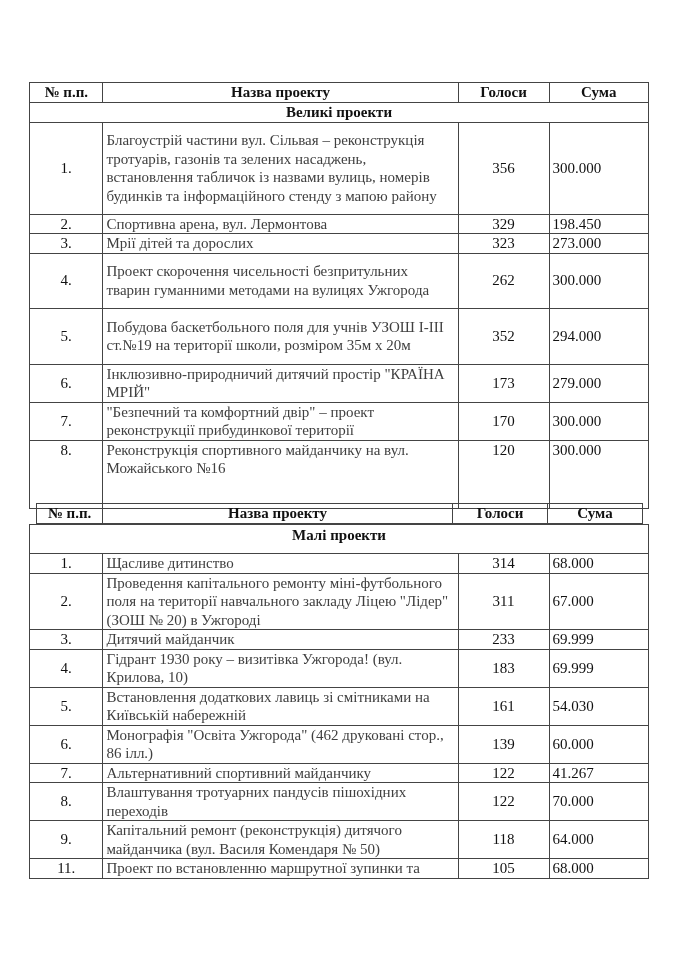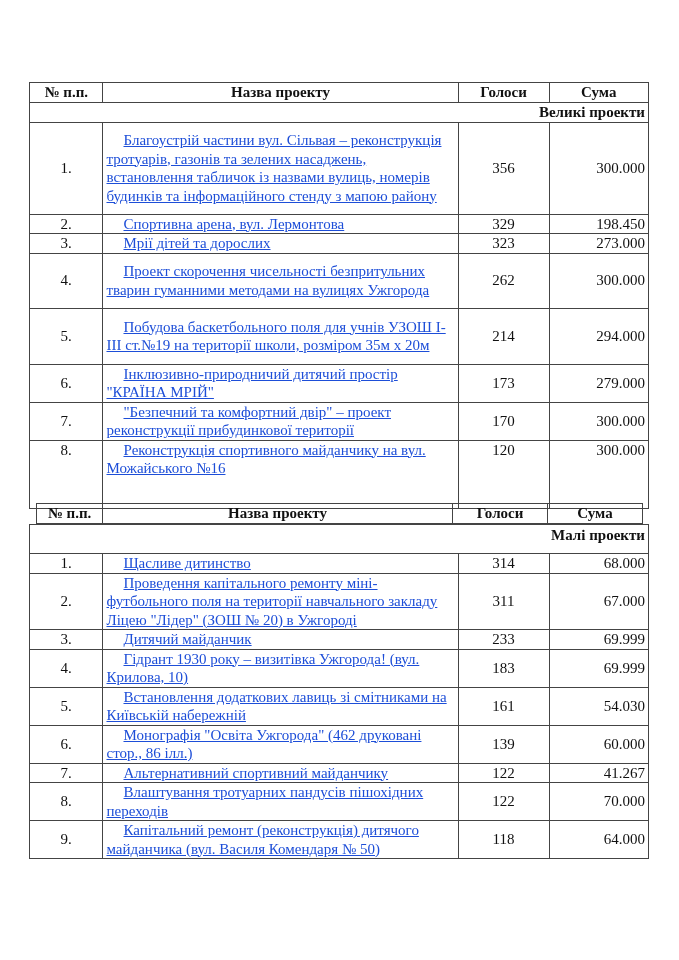--- a/index.html
+++ b/index.html
@@ -3,24 +3,24 @@
 <meta charset="utf-8">
 <style>
   html, body { margin:0; padding:0; background:#ffffff; }
   body { width:679px; height:960px; position:relative; overflow:hidden;
          font-family:"Liberation Serif", "DejaVu Serif", serif; color:#111; }
   .tbl { position:absolute; left:29px; width:620px; border-collapse:collapse; table-layout:fixed; }
   .tbl td { border:1px solid #444; padding:0 3px; font-size:15px; line-height:18.5px; vertical-align:middle; }
   .c1 { width:71px; text-align:center; }
   .c2 { width:343px; text-align:left; }
   .c3 { width:88px; text-align:center; }
-  .c4 { width:96px; text-align:right; }
+  .c4 { width:96px; text-align:left; }
   .hdr td { font-weight:bold; text-align:center; height:18px; }
-  .sect td { font-weight:bold; text-align:right; }
-  a.proj { color:#1d4ed8; text-decoration:underline; cursor:pointer;margin-left:17px; }
+  .sect td { font-weight:bold; text-align:center; }
+  a.proj { color:#404040; cursor:pointer; }
   .top td.c1, .top td.c3, .top td.c4 { vertical-align:top; }
   #t2hdr { position:absolute; left:36px; top:503px; width:606px; border-collapse:collapse; table-layout:fixed; }
   #t2hdr td { border:1px solid #444; font-weight:bold; text-align:center; font-size:15px; height:19px; padding:0; }
 </style>
 </head>
 <body>
 
 <table class="tbl" style="top:82px;">
   <colgroup>
       <col class="c1">
@@ -58,21 +58,21 @@
   </tr>
   <tr style="height:55px;">
     <td class="c1">4.</td>
     <td class="c2"><a class="proj">Проект скорочення чисельності безпритульних тварин гуманними методами на вулицях Ужгорода</a></td>
     <td class="c3">262</td>
     <td class="c4">300.000</td>
   </tr>
   <tr style="height:56px;">
     <td class="c1">5.</td>
     <td class="c2"><a class="proj">Побудова баскетбольного поля для учнів УЗОШ І-ІІІ ст.№19 на території школи, розміром 35м х 20м</a></td>
-    <td class="c3">214</td>
+    <td class="c3">352</td>
     <td class="c4">294.000</td>
   </tr>
   <tr style="height:37px;">
     <td class="c1">6.</td>
     <td class="c2"><a class="proj">Інклюзивно-природничий дитячий простір "КРАЇНА МРІЙ"</a></td>
     <td class="c3">173</td>
     <td class="c4">279.000</td>
   </tr>
   <tr style="height:37px;">
     <td class="c1">7.</td>
@@ -164,14 +164,20 @@
     <td class="c2"><a class="proj">Влаштування тротуарних пандусів пішохідних переходів</a></td>
     <td class="c3">122</td>
     <td class="c4">70.000</td>
   </tr>
   <tr style="height:37px;">
     <td class="c1">9.</td>
     <td class="c2"><a class="proj">Капітальний ремонт (реконструкція) дитячого майданчика (вул. Василя Комендаря № 50)</a></td>
     <td class="c3">118</td>
     <td class="c4">64.000</td>
   </tr>
+  <tr style="height:19px;">
+    <td class="c1">11.</td>
+    <td class="c2" style="white-space:nowrap; overflow:hidden;"><a class="proj">Проект по встановленню маршрутної зупинки та</a></td>
+    <td class="c3">105</td>
+    <td class="c4">68.000</td>
+  </tr>
 </tbody>
   </table>
 
 </body></html>

